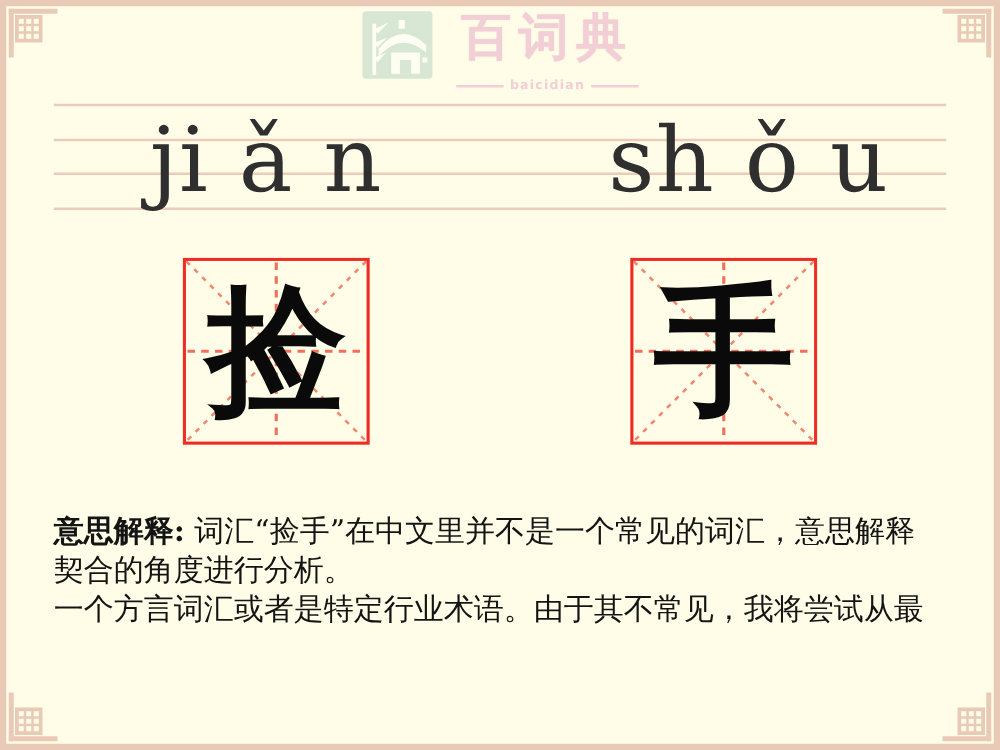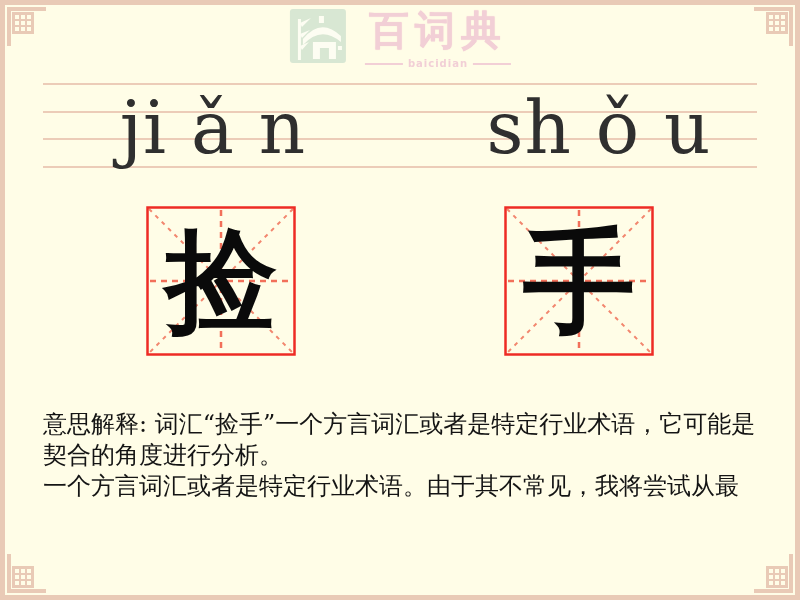--- a/index.html
+++ b/index.html
@@ -17,21 +17,21 @@
   .corner.br{right:0;bottom:0;transform:scale(-1,-1);}
   
   .logo{position:absolute;top:8px;left:50%;transform:translateX(-50%);
         display:flex;align-items:flex-start;gap:18px;}
   .logo-text{display:flex;flex-direction:column;align-items:center;}
   .logo-title{
     font-size:40px;line-height:44px;font-weight:bold;letter-spacing:6px;
     color:#f2cfd6;text-shadow:0 0 1px #eec3cd;
     font-family:"DejaVu Serif","Liberation Serif",serif;
   }
-  .logo-sub{display:flex;align-items:center;gap:5px;margin-top:6px;}
+  .logo-sub{display:flex;align-items:center;gap:5px;margin-top:11px;}
   .logo-sub .rule{width:38px;height:2px;background:#f2cfd6;}
   .logo-sub .sub-label{
     font-size:10px;font-weight:bold;letter-spacing:1px;color:#f2cfd6;
     font-family:"DejaVu Sans","Liberation Sans",sans-serif;
   }
   
   .py-line{position:absolute;left:43px;width:714px;height:2px;background:#ecccb8;}
   .py-word{
     position:absolute;top:92px;transform:translateX(-50%);
     font-size:72px;line-height:1;letter-spacing:1px;color:#2f2f2f;
@@ -44,21 +44,21 @@
     position:absolute;left:0;top:0;width:150px;height:150px;
     line-height:150px;text-align:center;font-size:112px;font-weight:bold;
     color:#0a0a0a;font-family:"DejaVu Serif","Liberation Serif",serif;
   }
   
   .explain{
     position:absolute;left:43px;top:409px;width:722px;
     font-size:24px;line-height:31px;color:#141414;
     font-family:"DejaVu Serif","Liberation Serif",serif;
   }
-  .explain .lbl{font-weight:normal;}
+  .explain .lbl{font-weight:bold;}
 </style>
 </head>
 <body>
 
 <div class="frame"></div>
 
 <svg class="corner tl" viewBox="0 0 52 52">
   <g fill="#e9cab6">
     <rect x="7" y="7" width="39" height="4"></rect>
     <rect x="7" y="7" width="4" height="39"></rect>
@@ -181,16 +181,16 @@
     <line x1="3" y1="3" x2="147" y2="147" stroke-width="2" stroke-dasharray="4 5" stroke="#f2866e"></line>
     <line x1="147" y1="3" x2="3" y2="147" stroke-width="2" stroke-dasharray="4 5" stroke="#f2866e"></line>
     <line x1="75" y1="4" x2="75" y2="146" stroke-width="2.5" stroke-dasharray="6 5" stroke="#f2705a"></line>
     <line x1="4" y1="75" x2="146" y2="75" stroke-width="2.5" stroke-dasharray="6 5" stroke="#f2705a"></line>
     <rect x="1.5" y="1.5" width="147" height="147" fill="none" stroke-width="2.5" stroke="#ee2b25"></rect>
   </svg>
   <div class="char-glyph">手</div>
 </div>
 
 <div class="explain">
-  <div><span class="lbl">意思解释:</span><span> 词汇“捡手”一个方言词汇或者是特定行业术语，它可能是</span></div>
+  <div><span class="lbl">意思解释:</span><span> 词汇“捡手”在中文里并不是一个常见的词汇，意思解释</span></div>
   <div>契合的角度进行分析。</div>
   <div>一个方言词汇或者是特定行业术语。由于其不常见，我将尝试从最</div>
 </div>
 
 </body></html>

